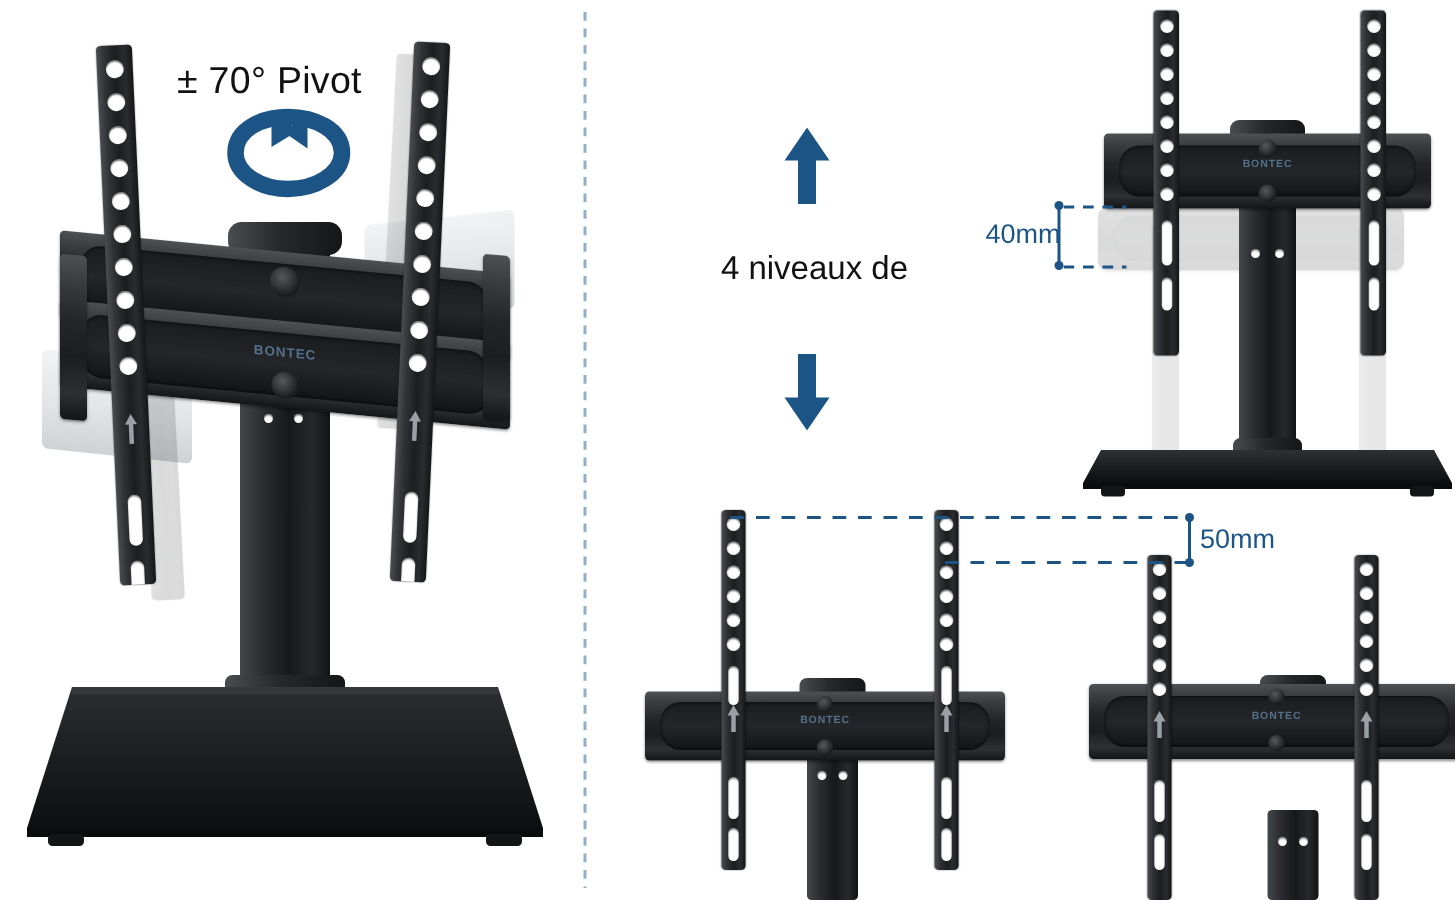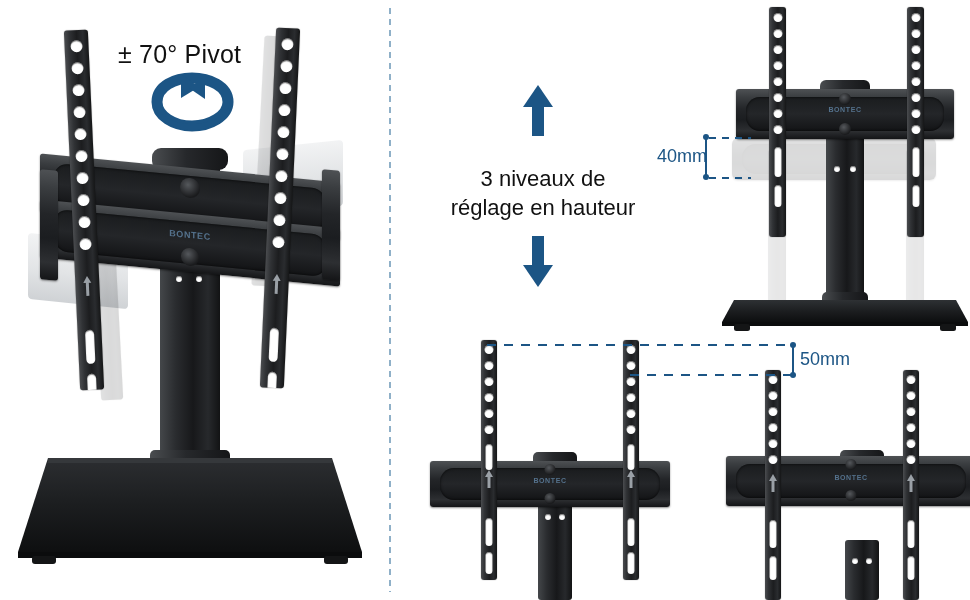--- a/index.html
+++ b/index.html
@@ -297,22 +297,21 @@
   </div>
 
   <div>
 
     <div class="arrow" id="arrow-up" style="left:523px; top:85px; width:30px; height:51px;">
       <div class="head"></div>
         <div class="shaft"></div>
     </div>
 
     <h2 class="heading" id="height-title">
-      <span>3 niveaux de</span><br>
-      <span>réglage en hauteur</span>
+      <span>4 niveaux de</span><br>
     </h2>
 
     <div class="arrow" id="arrow-down" style="left:523px; top:236px; width:30px; height:51px;">
       <div class="shaft"></div>
         <div class="head"></div>
     </div>
 
     <div>
 
       <div class="crossbar ghost" style="left:732px; top:138px; width:204px; height:42px; border-radius:6px;">

